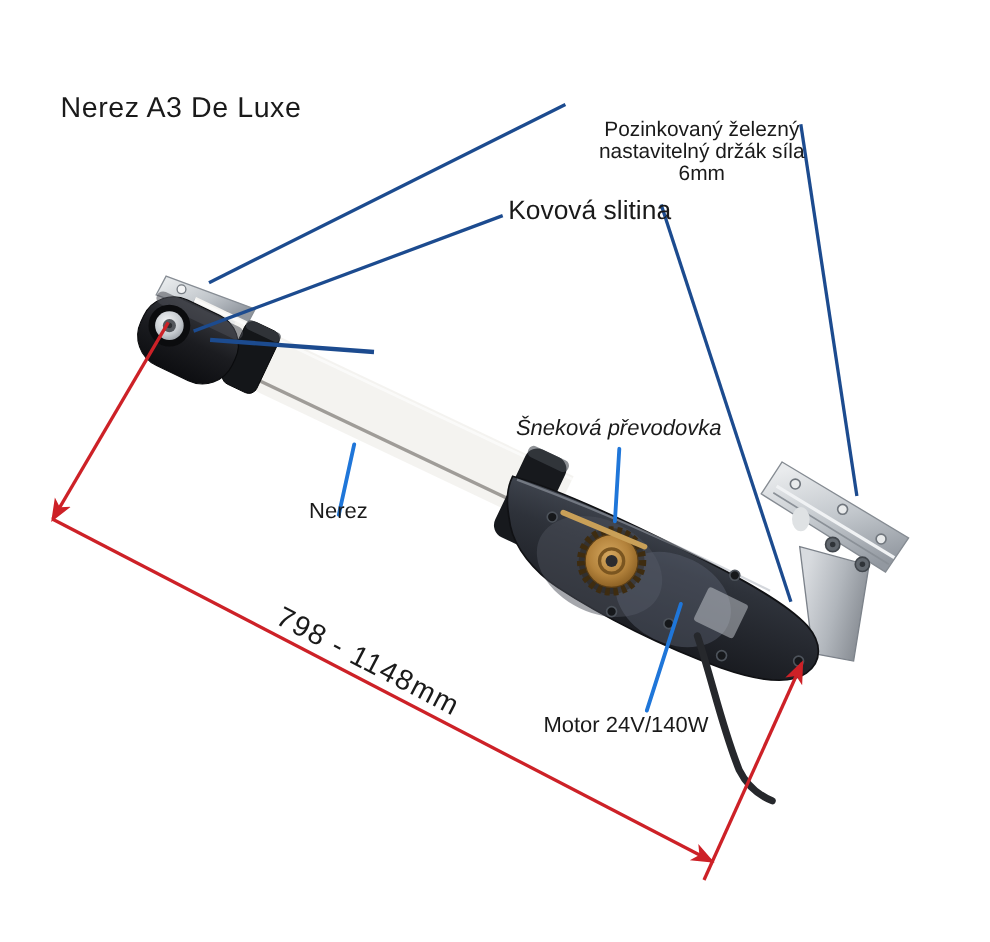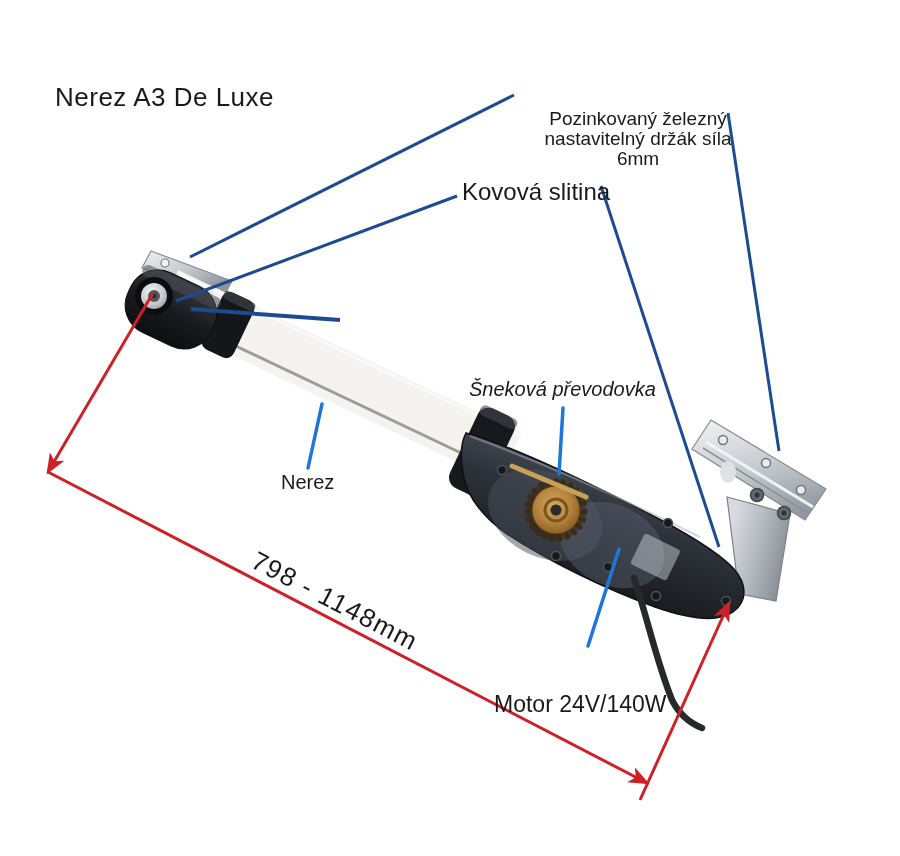--- a/index.html
+++ b/index.html
@@ -5,22 +5,22 @@
   html,body{margin:0;padding:0;background:#ffffff;}
   .stage{position:relative;width:900px;height:856px;background:#ffffff;overflow:hidden;
          font-family:"Liberation Sans", sans-serif;color:#1a1a1a;}
   .stage svg{position:absolute;left:0;top:0;}
   .lbl{position:absolute;white-space:pre-line;line-height:1.1;color:#1a1a1a;}
   .title{left:55px;top:83px;font-size:26px;letter-spacing:.5px;}
   .lbl-bracket{left:518px;top:61px;width:240px;text-align:center;font-size:19px;line-height:1.05;margin-top:48px;}
   .lbl-alloy{left:462px;top:157px;font-size:24px;margin-top:22px;}
   .lbl-sleeve{left:330px;top:291px;width:262px;text-align:center;font-size:19px;line-height:1.05;}
   .lbl-worm{left:469px;top:378px;font-size:20px;font-style:italic;}
-  .lbl-tube{left:281px;top:471px;font-size:20px;}
-  .lbl-motor{left:494px;top:692px;font-size:23px;}
+  .lbl-tube{left:281px;top:454px;font-size:20px;}
+  .lbl-motor{left:494px;top:648px;font-size:20px;}
   .lbl-dim{left:260px;top:546px;font-size:26px;letter-spacing:1.5px;white-space:nowrap;
            transform:rotate(27.5deg);transform-origin:0 0;}
 </style>
 </head>
 <body>
 
 <div class="stage">
 
   <svg width="900" height="856" viewBox="0 0 900 856">
     <defs>

